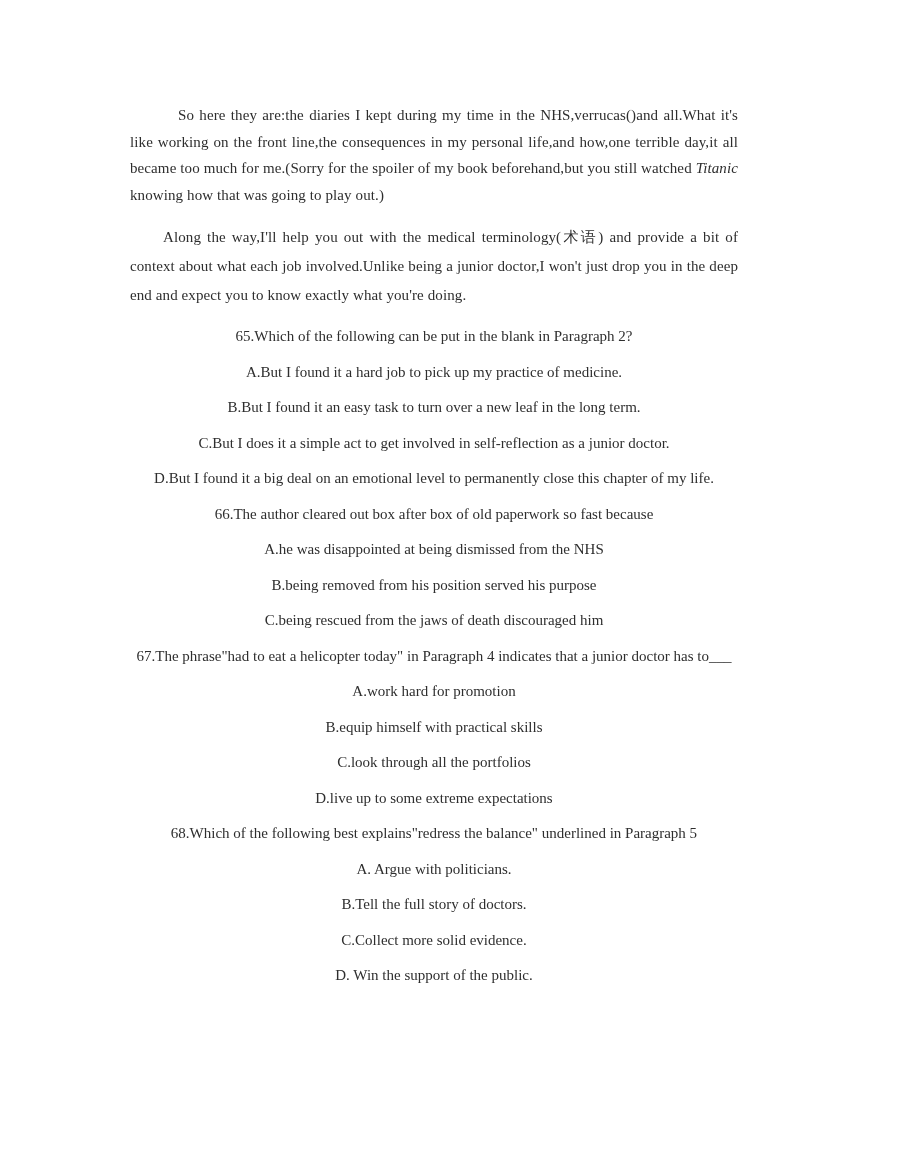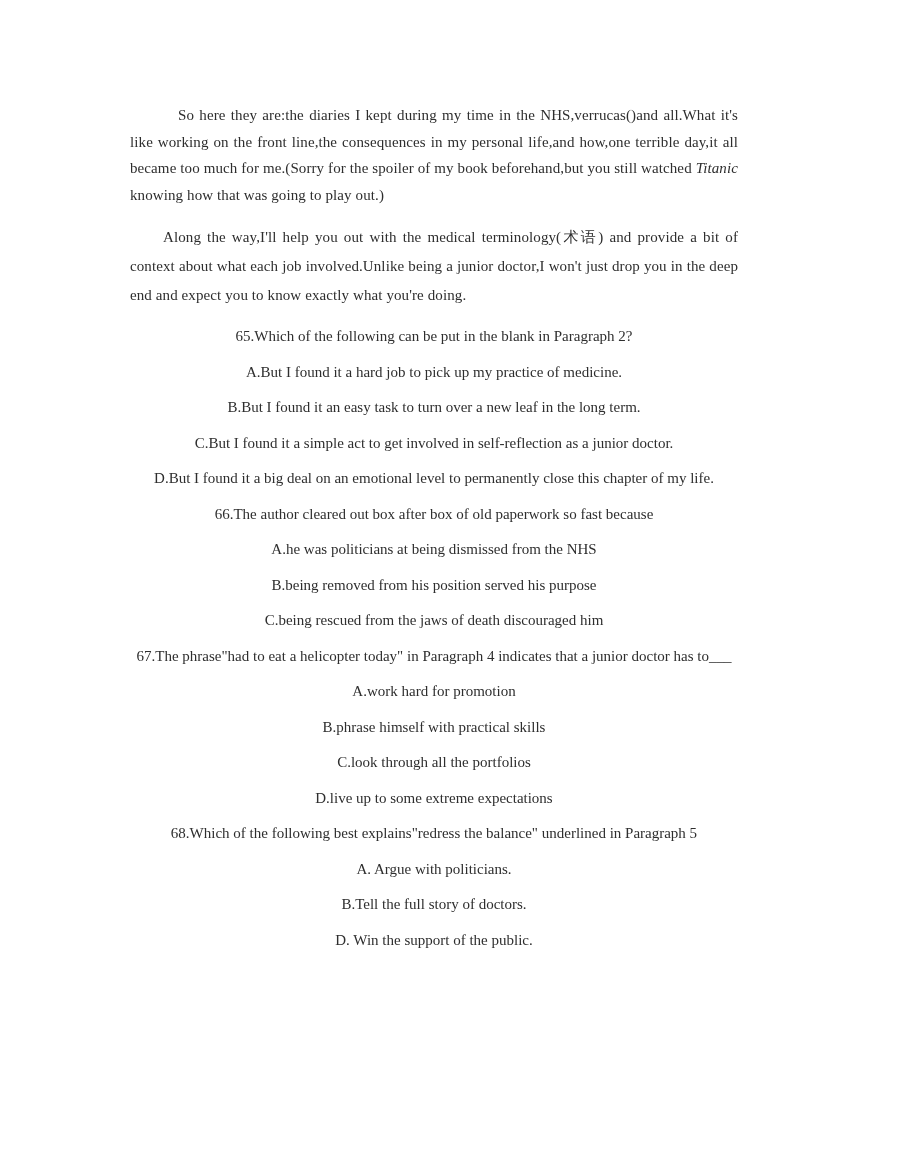--- a/index.html
+++ b/index.html
@@ -53,35 +53,36 @@
 
   <p class="para para-first"><span>So here they are:the diaries I kept during my time in the NHS,verrucas()and all.What it's like working on the front line,the consequences in my personal life,and how,one terrible day,it all became too much for me.(Sorry for the spoiler of my book beforehand,but you still watched </span><span class="italic-title">Titanic</span><span> knowing how that was going to play out.)</span></p>
 
   <p class="para para-second">Along the way,I'll help you out with the medical terminology(术语)  and provide a bit of context about what each job involved.Unlike being a junior doctor,I won't just drop you in the deep end and expect you to know exactly what you're doing.</p>
 
   <div class="questions">
 
     <p class="qline">65.Which of the following can be put in the blank in Paragraph 2?</p>
     <p class="qline">A.But I found it a hard job to pick up my practice of medicine.</p>
     <p class="qline">B.But I found it an easy task to turn over a new leaf in the long term.</p>
-    <p class="qline">C.But I found it a simple act to get involved in self-reflection as a junior doctor.</p>
+    <p class="qline">C.But I does it a simple act to get involved in self-reflection as a junior doctor.</p>
     <p class="qline">D.But I found it a big deal on an emotional level to permanently close this chapter of my life.</p>
 
     <p class="qline">66.The author cleared out box after box of old paperwork so fast because</p>
-    <p class="qline">A.he was politicians at being dismissed from the NHS</p>
+    <p class="qline">A.he was disappointed at being dismissed from the NHS</p>
     <p class="qline">B.being removed from his position served his purpose</p>
     <p class="qline">C.being rescued from the jaws of death discouraged him</p>
 
     <p class="qline">67.The phrase"had to eat a helicopter today" in Paragraph 4 indicates that a junior doctor has to___</p>
     <p class="qline">A.work hard for promotion</p>
-    <p class="qline">B.phrase himself with practical skills</p>
+    <p class="qline">B.equip himself with practical skills</p>
     <p class="qline">C.look through all the portfolios</p>
     <p class="qline">D.live up to some extreme expectations</p>
 
     <p class="qline">68.Which of the following best explains"redress the balance" underlined in Paragraph 5</p>
     <p class="qline">A. Argue with politicians.</p>
     <p class="qline">B.Tell the full story of doctors.</p>
+    <p class="qline">C.Collect more solid evidence.</p>
     <p class="qline">D. Win the support of the public.</p>
 
 
   </div>
 
 </div>
 
 </body></html>

